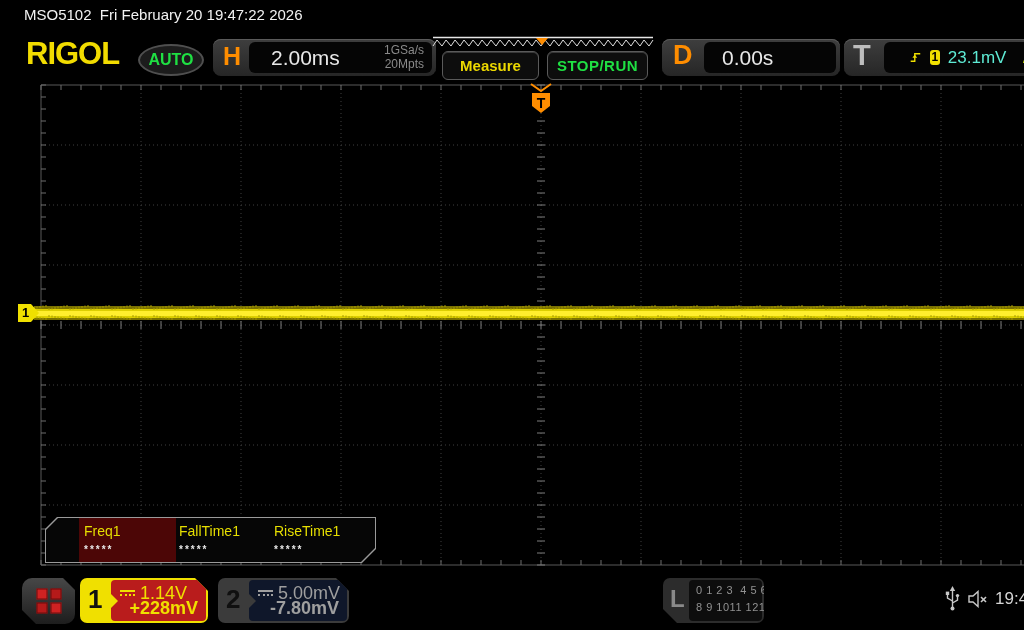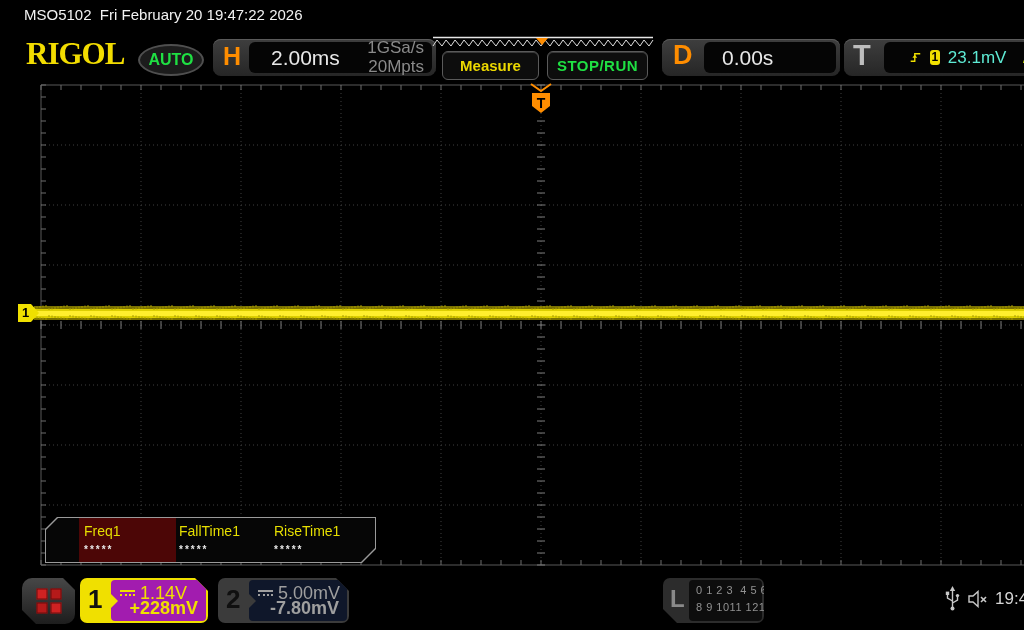--- a/index.html
+++ b/index.html
@@ -1,35 +1,35 @@
 <!DOCTYPE html>
 <html><head>
 <meta charset="utf-8">
 <style>
   html,body{margin:0;padding:0;background:#000;}
   .stage{position:relative;width:1024px;height:630px;background:#000;overflow:hidden;
          font-family:"Liberation Sans",sans-serif;margin-left:18px;-webkit-font-smoothing:antialiased;}
   
   .titlebar{position:absolute;left:6px;top:6px;color:#f2f2f2;font-size:15px;white-space:pre;}
   
-  .logo{position:absolute;left:8px;top:36px;color:#f2dc00;font-family:Liberation Serif, serif;
+  .logo{position:absolute;left:8px;top:36px;color:#f2dc00;font-family:Liberation Sans, sans-serif;
         font-weight:bold;font-size:31px;letter-spacing:-1px;}
   .auto{position:absolute;left:120px;top:44px;width:62px;height:28px;background:#1c1c1c;
         border:2px solid #4f4f4f;border-radius:50%;display:flex;align-items:center;justify-content:center;
         color:#1fe043;font-weight:bold;font-size:16px;}
   .hdrblock{position:absolute;top:39px;height:37px;border-radius:8px;
             background:linear-gradient(#3e3e3e,#262626);box-shadow:inset 0 1px 0 #5a5a5a;}
   .hdrlabel{position:absolute;top:3px;font-weight:bold;}
   .hdrinner{position:absolute;top:3px;bottom:3px;background:#050505;border-radius:6px;
             display:flex;align-items:center;}
   #hblock{left:195px;width:223px;}
   #hblock .hdrlabel{left:10px;color:#ff8d00;font-size:25px;}
   #hblock .hdrinner{left:36px;right:4px;}
   .tbval{color:#e8e8e8;font-size:21px;margin-left:22px;}
-  .srcol{margin-left:auto;margin-right:8px;text-align:right;color:#8a8a8a;font-size:17px;line-height:1.1;}
+  .srcol{margin-left:auto;margin-right:8px;text-align:right;color:#8a8a8a;font-size:12px;line-height:1.1;}
   
   .preview{position:absolute;left:413px;top:36px;width:224px;height:14px;}
   .btn{position:absolute;top:51px;height:27px;background:#0d0d0d;border:1px solid #5a5a5a;
        border-radius:6px;box-shadow:inset 0 1px 0 #383838;display:flex;align-items:center;
        justify-content:center;font-weight:bold;font-size:15px;cursor:pointer;}
   #measureBtn{left:424px;width:95px;color:#ecd800;}
   #runBtn{left:529px;width:99px;color:#1fe043;letter-spacing:.5px;}
   #dblock{left:644px;width:178px;}
   #dblock .hdrlabel{left:11px;top:1px;color:#ff8d00;font-size:27px;}
   #dblock .hdrinner{left:42px;right:4px;}
@@ -68,21 +68,21 @@
   .redsq{background:#b51a1a;border:1px solid #6b0d0d;box-sizing:border-box;}
   .redsq.b{background:#cf2222;}
   .chbadge{position:absolute;top:578px;height:45px;border-radius:7px;cursor:pointer;
            clip-path:polygon(0 0,calc(100% - 13px) 0,100% 13px,100% 100%,0 100%);}
   #ch1{left:62px;width:128px;background:#f0e000;}
   #ch2{left:200px;width:131px;background:#3b3b3b;}
   .chnum{position:absolute;left:8px;top:6px;font-size:26px;font-weight:bold;}
   #ch1 .chnum{color:#111;}
   #ch2 .chnum{color:#101010;}
   .chinner{position:absolute;left:31px;top:2px;right:2px;bottom:2px;border-radius:4px;}
-  #ch1 .chinner{background:#a21caf;color:#f0e000;}
+  #ch1 .chinner{background:#b91c1c;color:#f0e000;}
   #ch2 .chinner{background:#0f172a;color:#9f9f9f;}
   .chnotch{position:absolute;left:31px;top:50%;transform:translateY(-50%);width:0;height:0;
            border-top:7px solid transparent;border-bottom:7px solid transparent;}
   #ch1 .chnotch{border-left:7px solid #f0e000;}
   #ch2 .chnotch{border-left:7px solid #3b3b3b;}
   .dcicon{position:absolute;left:9px;top:10px;width:15px;}
   .dcs{display:block;height:0;border-top:2px solid currentColor;margin-bottom:2px;}
   .dcd{display:block;height:0;border-top:2px dotted currentColor;}
   .chscale{position:absolute;left:29px;top:3px;font-size:18px;}
   .choffset{position:absolute;right:8px;bottom:2px;font-size:18px;font-weight:bold;}

